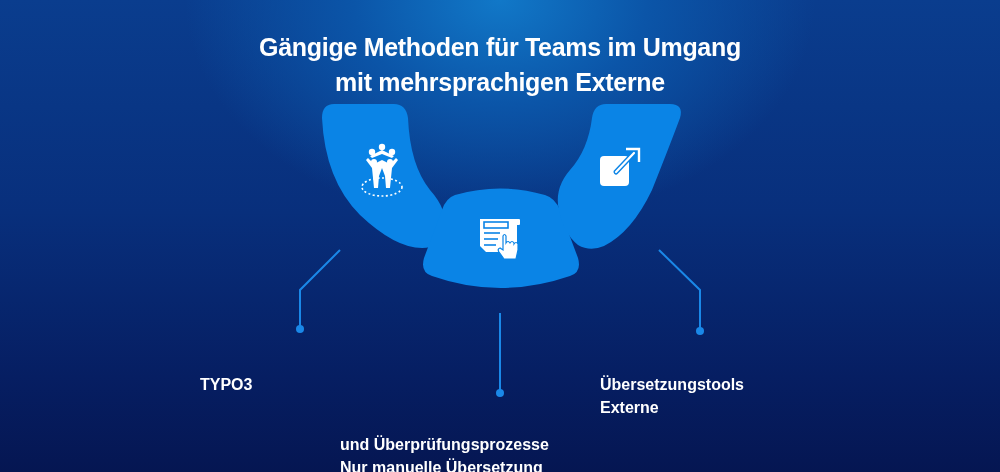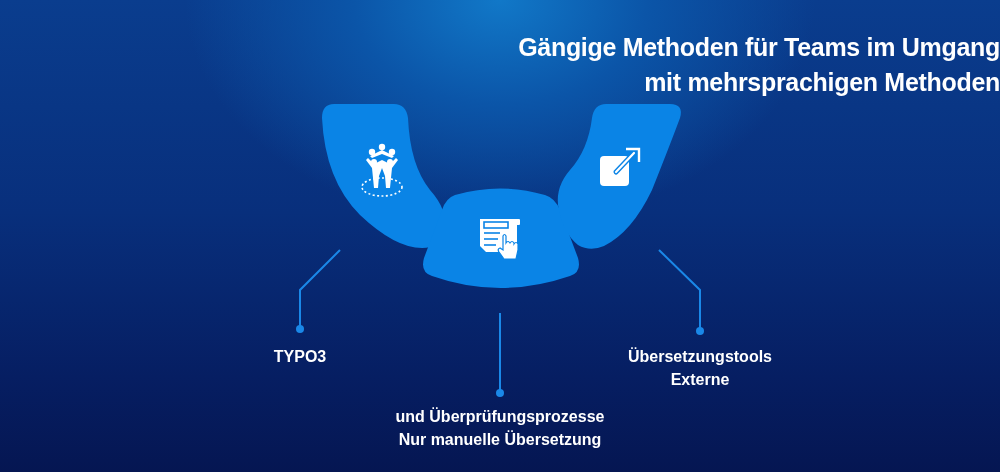--- a/index.html
+++ b/index.html
@@ -4,36 +4,36 @@
 <style>
   html, body { margin: 0; padding: 0; }
   body {
     width: 1000px; height: 472px; overflow: hidden; position: relative;
     font-family: "Liberation Sans", sans-serif;
     background:
       radial-gradient(ellipse 420px 300px at 500px 0px, #1178c8 0%, #0b55a8 35%, rgba(8,50,130,0) 75%),
       linear-gradient(180deg, #0a3d8e 0%, #082f7c 45%, #061e62 80%, #051652 100%);
   }
   .title {
-    position: absolute; left: 0; top: 30px; width: 1000px; text-align: right;
+    position: absolute; left: 0; top: 30px; width: 1000px; text-align: center;
     color: #ffffff; font-weight: bold; font-size: 25px; line-height: 35px;
     letter-spacing: -0.3px;
   }
   svg.diagram { position: absolute; left: 0; top: 0; }
   .label {
     position: absolute; color: #ffffff; font-weight: bold; font-size: 16px;
-    line-height: 23px; text-align: center;
+    line-height: 23px;  margin-top: 28px;
   }
 </style>
 </head>
 <body>
 
 <div class="title">
   <div>Gängige Methoden für Teams im Umgang</div>
-  <div>mit mehrsprachigen Methoden</div>
+  <div>mit mehrsprachigen Externe</div>
 </div>
 
 <svg class="diagram" width="1000" height="472" viewBox="0 0 1000 472">
 
   <g>
     <path d="M 334 104 Q 322 104 322 118 Q 325 180 360 215 Q 395 248 422 248 Q 440 248 445 230 Q 448 210 430 190 Q 410 165 408 118 Q 406 104 394 104 Z" fill="#0a84e6"></path>
 
     <g fill="#ffffff">
       <circle cx="372" cy="152" r="3.2"></circle>
       <circle cx="382" cy="147" r="3.2"></circle>

